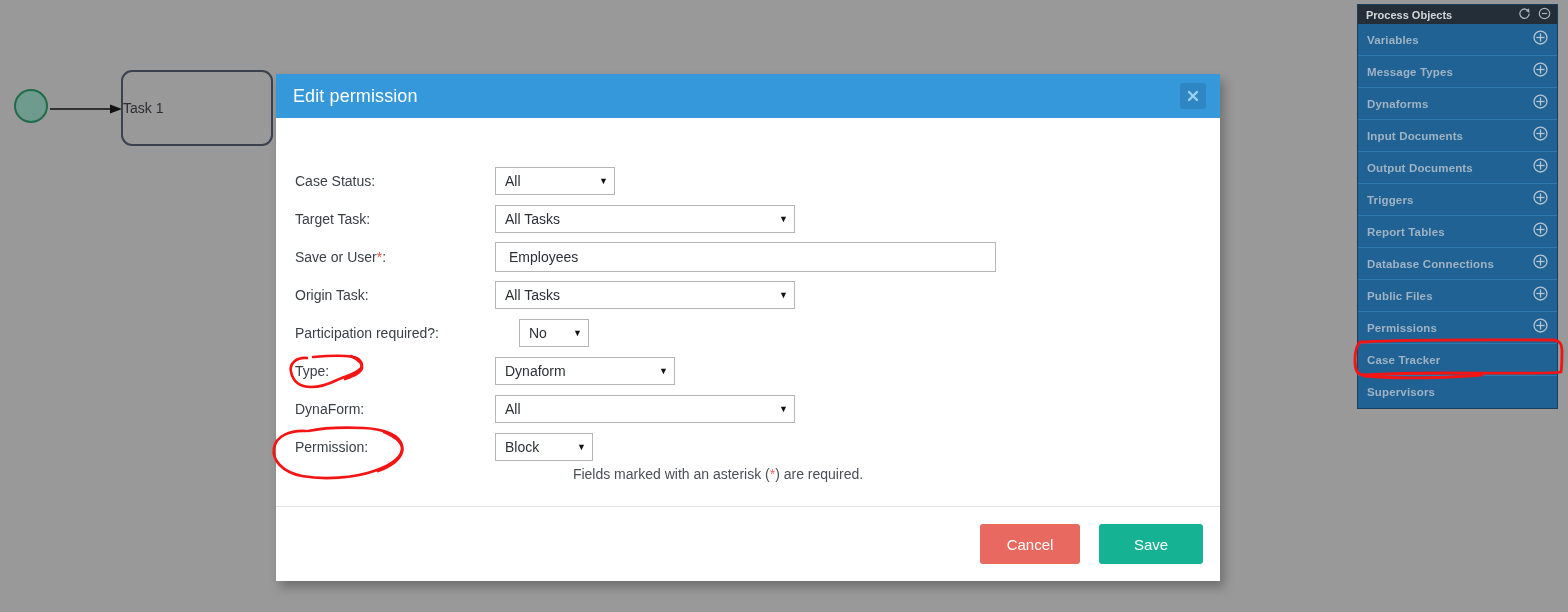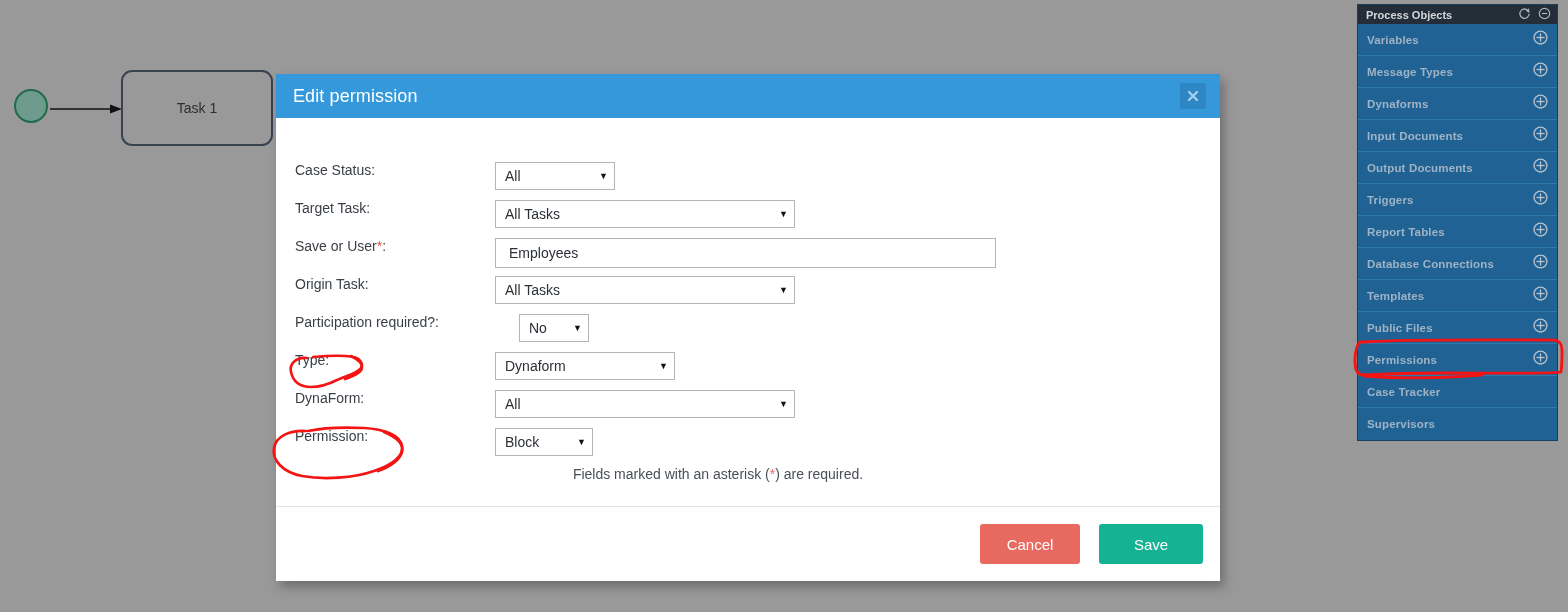--- a/index.html
+++ b/index.html
@@ -40,21 +40,21 @@
   #task-1 {
     position: absolute;
     left: 121px; top: 70px;
     width: 152px; height: 76px;
     border: 2px solid #3a4250;
     border-radius: 11px;
     background: transparent;
     box-sizing: border-box;
     display: flex;
     align-items: center;
-    justify-content: center;
+    justify-content: flex-start;
   }
   #task-1 .task-label {
     font-size: 14px;
     color: #2d2d33;
   }
 
   
   #edit-permission-dialog {
     position: absolute;
     left: 276px; top: 74px;
@@ -89,20 +89,21 @@
   }
   .dialog-close svg { display: block; }
 
   .dialog-body {
     padding: 44px 0 24px 0;
     background: #fff;
     position: relative;
   }
   .form-row {
     display: flex;
+    align-items: center;
     height: 38px;
     margin-bottom: 0;
     padding-left: 19px;
   }
   .form-label {
     width: 200px;
     font-size: 14px;
     color: #3b4048;
     flex: 0 0 200px;
   }
@@ -413,28 +414,20 @@
       </div>
       <div class="po-item">
         <span class="po-label">Database Connections</span>
         <span class="po-plus"><svg width="15" height="15" viewBox="0 0 16 16">
             <circle cx="8" cy="8" r="6.9" stroke="#b6c3cd" stroke-width="1.4" fill="none"></circle>
             <line x1="8" y1="3.6" x2="8" y2="12.4" stroke="#b6c3cd" stroke-width="1.4"></line>
             <line x1="3.6" y1="8" x2="12.4" y2="8" stroke="#b6c3cd" stroke-width="1.4"></line>
           </svg></span>
       </div>
       <div class="po-item">
-        <span class="po-label">Templates</span>
-        <span class="po-plus"><svg width="15" height="15" viewBox="0 0 16 16">
-            <circle cx="8" cy="8" r="6.9" stroke="#b6c3cd" stroke-width="1.4" fill="none"></circle>
-            <line x1="8" y1="3.6" x2="8" y2="12.4" stroke="#b6c3cd" stroke-width="1.4"></line>
-            <line x1="3.6" y1="8" x2="12.4" y2="8" stroke="#b6c3cd" stroke-width="1.4"></line>
-          </svg></span>
-      </div>
-      <div class="po-item">
         <span class="po-label">Public Files</span>
         <span class="po-plus"><svg width="15" height="15" viewBox="0 0 16 16">
             <circle cx="8" cy="8" r="6.9" stroke="#b6c3cd" stroke-width="1.4" fill="none"></circle>
             <line x1="8" y1="3.6" x2="8" y2="12.4" stroke="#b6c3cd" stroke-width="1.4"></line>
             <line x1="3.6" y1="8" x2="12.4" y2="8" stroke="#b6c3cd" stroke-width="1.4"></line>
           </svg></span>
       </div>
       <div class="po-item">
         <span class="po-label">Permissions</span>
         <span class="po-plus"><svg width="15" height="15" viewBox="0 0 16 16">

